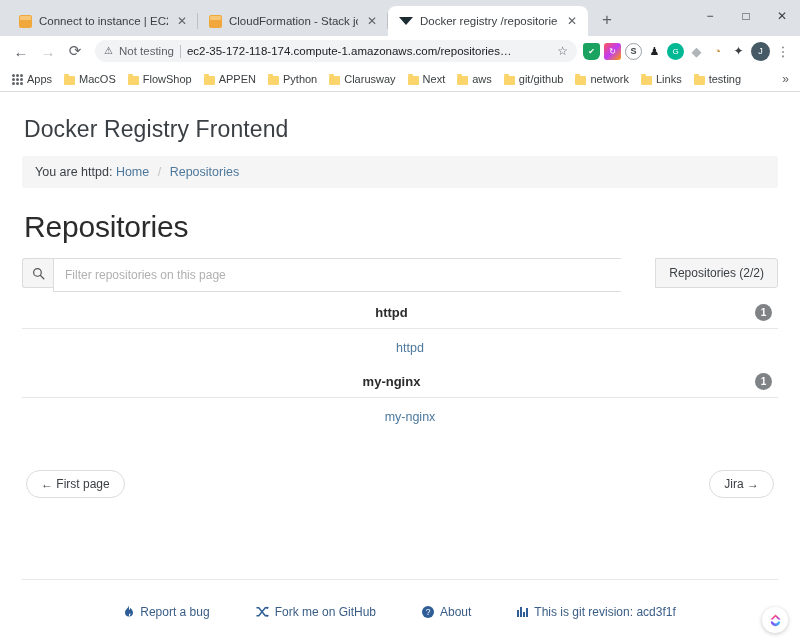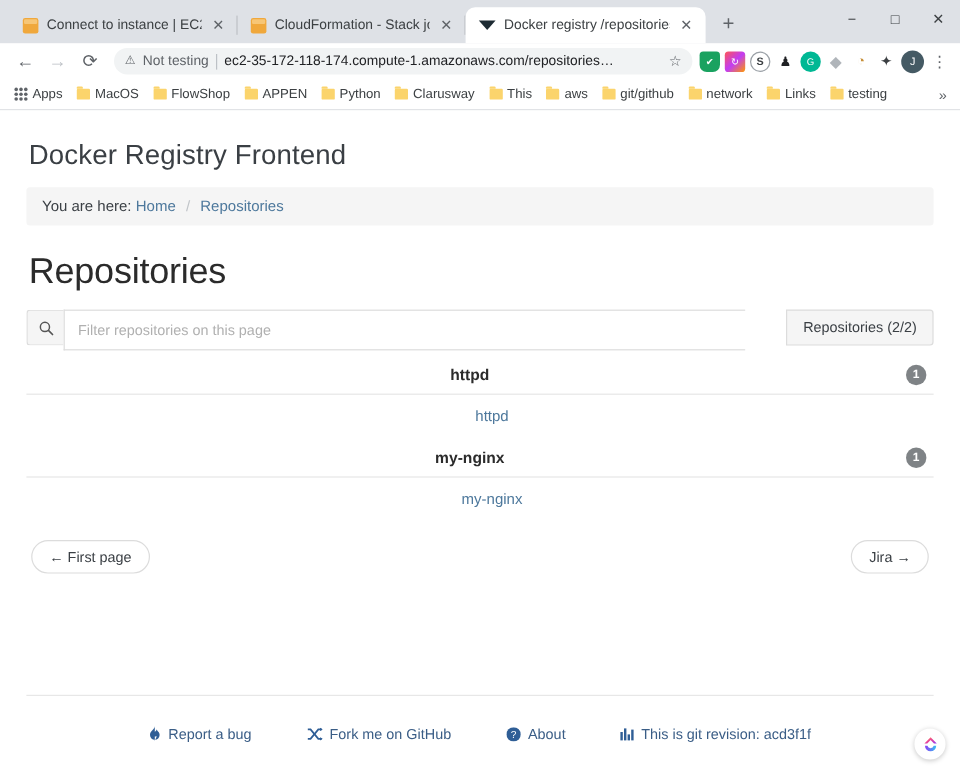--- a/index.html
+++ b/index.html
@@ -139,21 +139,21 @@
     height: 26px; flex: 0 0 26px;
     background:#fff;
     display:flex; align-items:center;
     padding: 0 7px;
     gap: 2px;
     border-bottom: 1px solid #dadce0;
     font-size: 11px;
     color: #3c4043;
     overflow: hidden;
   }
-  .bm { display:flex; align-items:center; gap:4px; padding: 2px 5px; white-space:nowrap; }
+  .bm { display:flex; align-items:flex-end; gap:4px; padding: 2px 5px; white-space:nowrap; }
   .bm-folder {
     width: 11px; height: 9px; flex:0 0 11px;
     background: #fbd46c; border-radius: 1px;
     position:relative;
   }
   .bm-folder:before {
     content:""; position:absolute; left:0; top:-2px; width:5px; height:2px;
     background:#fbd46c; border-radius:1px 1px 0 0;
   }
   .apps-grid {
@@ -250,21 +250,21 @@
     display:flex; align-items:center; justify-content:center;
     margin-right: 4px;
   }
   .repo-tags { padding: 9px 0 9px 20px; }
   .repo-tags a {
     color: #4d789c; font-size: 12.5px; text-decoration:none;
   }
 
   .pager {
     display:flex; align-items:center; justify-content:space-between;
-    margin-top: 16px;
+    margin-top: 36px;
     padding: 0 4px;
   }
   .btn {
     border: 1px solid #dcdcdc;
     background: #fff;
     border-radius: 16px;
     padding: 6px 14px;
     font-size: 12px;
     color: #3a3f44;
     white-space:nowrap;
@@ -413,21 +413,21 @@
     <div class="bm">
         <span class="bm-folder"></span>
         <span>Python</span>
       </div>
     <div class="bm">
         <span class="bm-folder"></span>
         <span>Clarusway</span>
       </div>
     <div class="bm">
         <span class="bm-folder"></span>
-        <span>This</span>
+        <span>Next</span>
       </div>
     <div class="bm">
         <span class="bm-folder"></span>
         <span>aws</span>
       </div>
     <div class="bm">
         <span class="bm-folder"></span>
         <span>git/github</span>
       </div>
     <div class="bm">
@@ -444,21 +444,21 @@
       </div>
     <div class="bm-overflow">»</div>
   </div>
 
   <div class="viewport">
     <div class="page">
 
       <h1 class="brand">Docker Registry Frontend</h1>
 
       <div class="breadcrumb">
-        <span>You are here:</span>
+        <span>You are httpd:</span>
         <a href="#">Home</a>
         <span class="sep">/</span>
         <a href="#">Repositories</a>
       </div>
 
       <h2 class="pagetitle">Repositories</h2>
 
       <div class="filterbar">
         <div class="filter-addon">
           <svg width="13" height="13" viewBox="0 0 16 16" aria-hidden="true">

